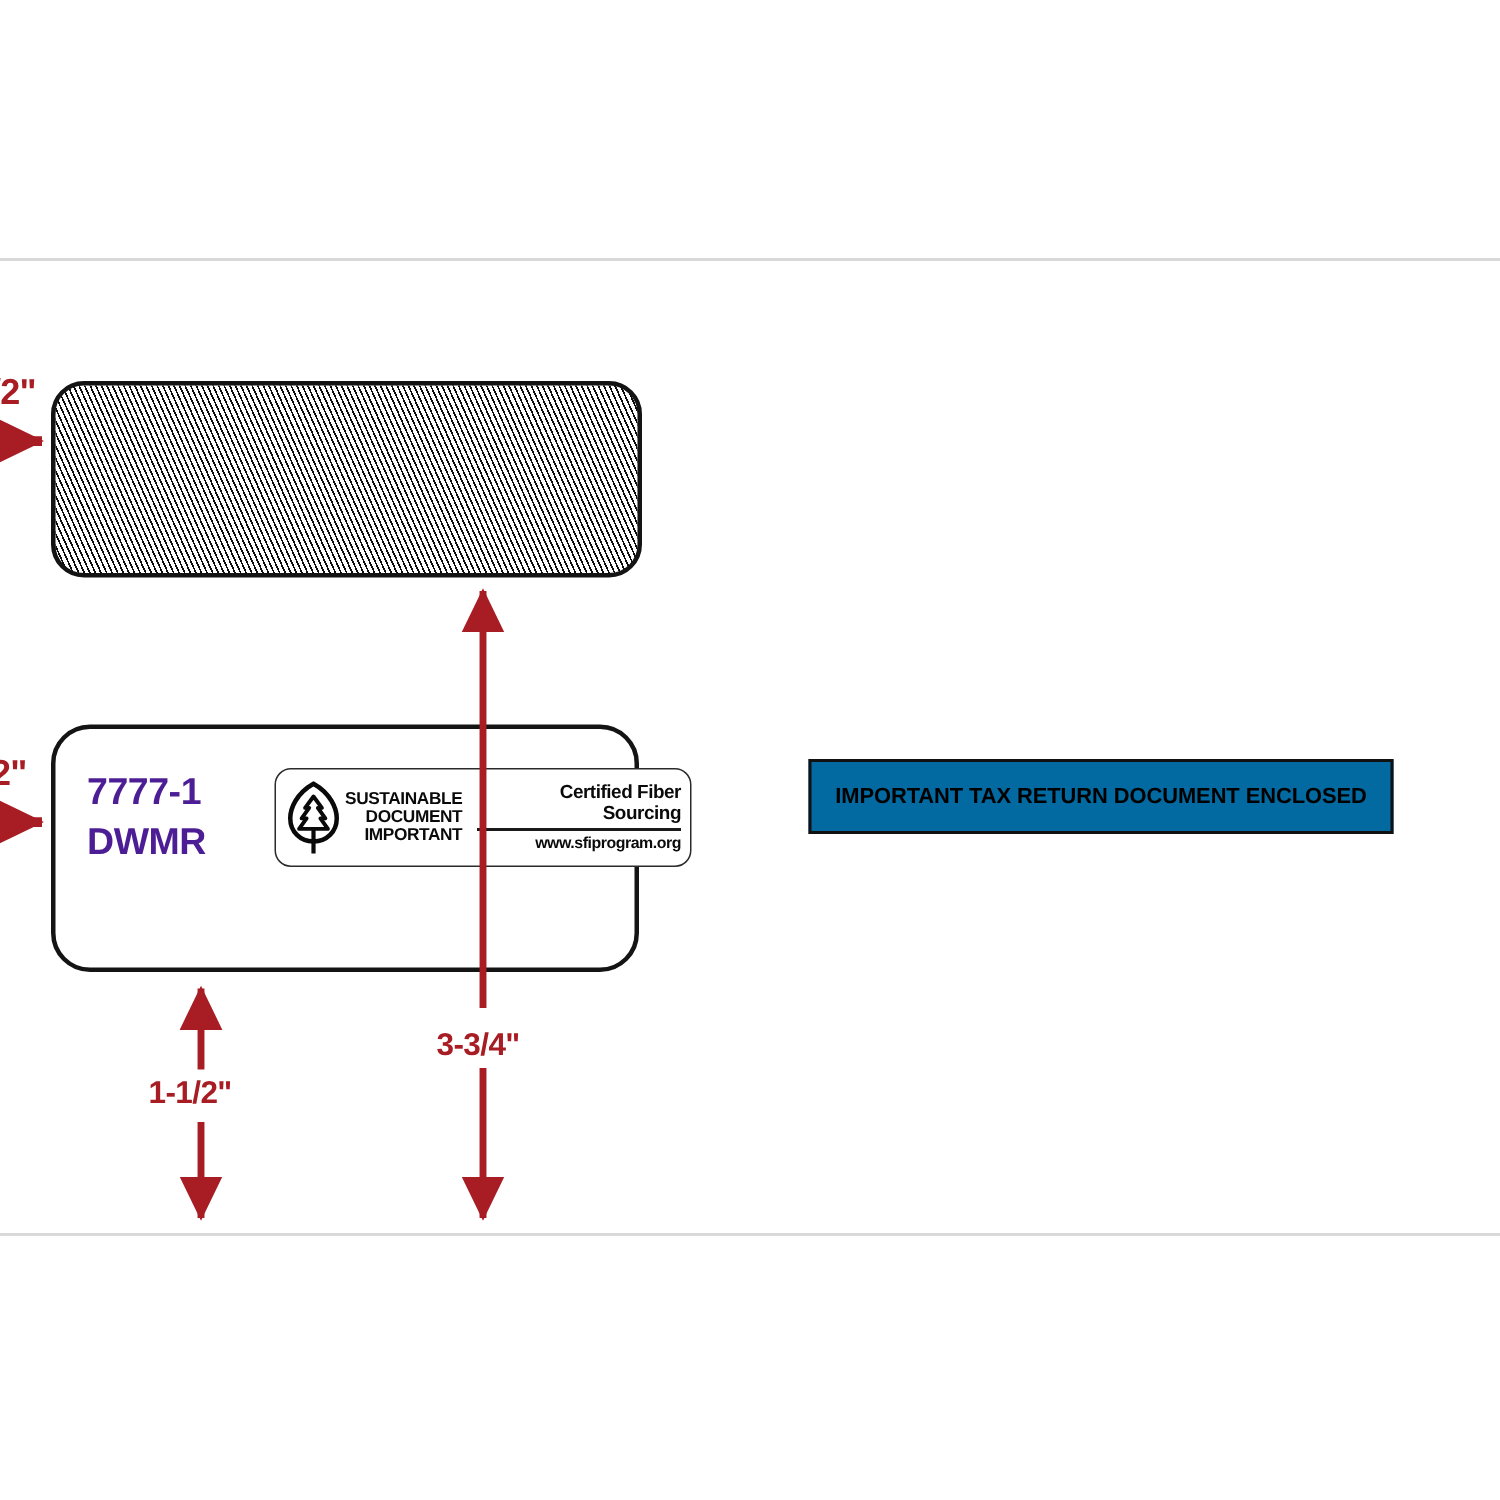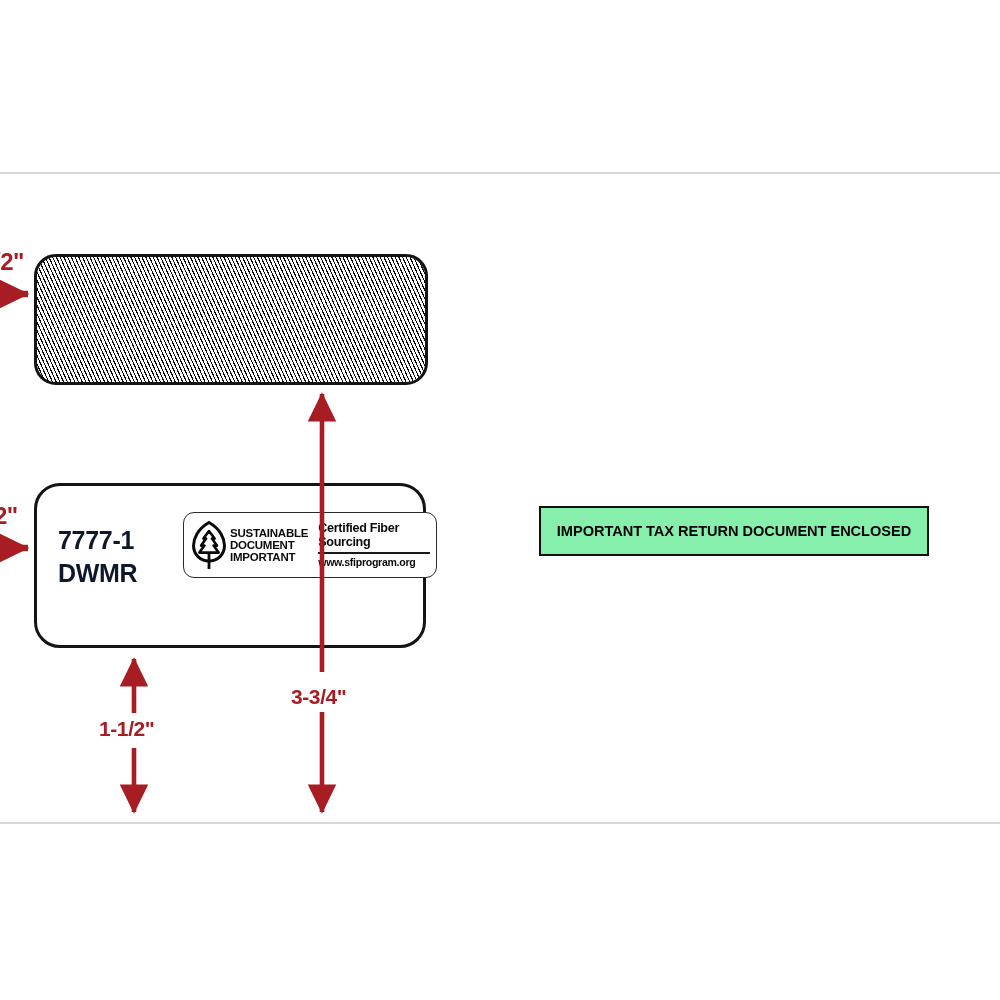--- a/index.html
+++ b/index.html
@@ -65,44 +65,45 @@
     top: 483px;
     width: 392px;
     height: 165px;
     border-radius: 26px;
   }
 
   
   .code-block {
     position: absolute;
     left: 21px;
-    top: 38px;
+    top: 26px;
     width: 104px;
-    color: #0f172a;
+    color: #4c1d95;
     font-weight: bold;
     font-size: 25px;
     line-height: 33px;
     letter-spacing: -0.3px;
   }
   .code-line { display: block; white-space: nowrap; }
 
   
   .sfi-box {
     position: absolute;
     left: 146px;
     top: 26px;
-    width: 254px;
+    width: 278px;
     height: 66px;
     border: 1.6px solid #2b2b2b;
     border-radius: 11px;
     background: #ffffff;
     box-sizing: border-box;
     display: flex;
     align-items: center;
     padding: 0 6px 0 7px;
+    text-align: right;
   }
   .sfi-mark {
     display: flex;
     align-items: center;
     flex: 0 0 auto;
   }
   .sfi-leaf { flex: 0 0 auto; display: block; }
   .sfi-words {
     margin-left: 3px;
     font-family: "Liberation Sans", sans-serif;
@@ -146,21 +147,21 @@
   }
 
   
   .notice-box {
     position: absolute;
     left: 539px;
     top: 506px;
     width: 390px;
     height: 50px;
     border: 2.2px solid #111111;
-    background: #86efac;
+    background: #0369a1;
     box-sizing: border-box;
     display: flex;
     align-items: center;
     justify-content: center;
   }
   .notice-text {
     font-family: "Liberation Sans", sans-serif;
     font-weight: bold;
     font-size: 14.6px;
     color: #000000;

